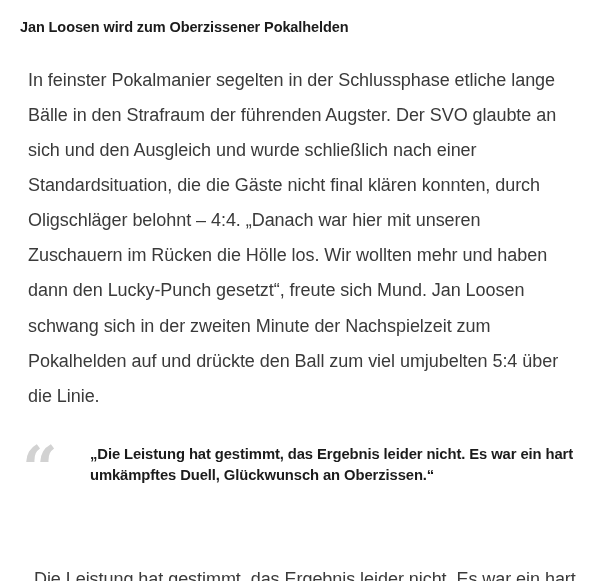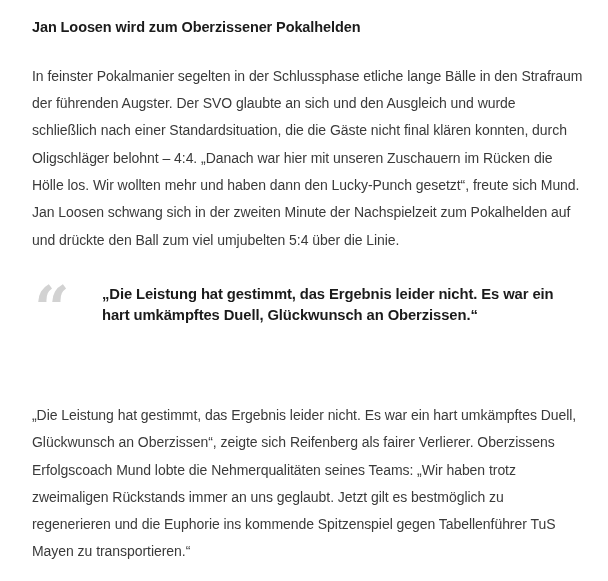--- a/index.html
+++ b/index.html
@@ -12,35 +12,35 @@
     background: #ffffff;
     font-family: "Liberation Sans", sans-serif;
     color: #3c3c3c;
     overflow: hidden;
   }
   .page {
     width: 608px;
     height: 581px;
     position: relative;
     box-sizing: border-box;
-    padding: 18px 24px 0 32px;
+    padding: 18px 24px 0 20px;
   }
   .headline {
     font-size: 14.5px;
     font-weight: bold;
     color: #1b1b1b;
     letter-spacing: -0.1px;
     margin: 0 0 26px 0;
     line-height: 1.3;
   }
   .body-para {
-    font-size: 14px;
+    font-size: 18px;
     line-height: 1.95;
     color: #3a3a3a;
-    margin: 0;
+    margin: 8px;
     letter-spacing: -0.05px;
   }
   .quote-block {
     position: relative;
     margin: 30px 0 26px 0;
     padding-left: 70px;
     min-height: 92px;
   }
   .quote-mark {
     position: absolute;

